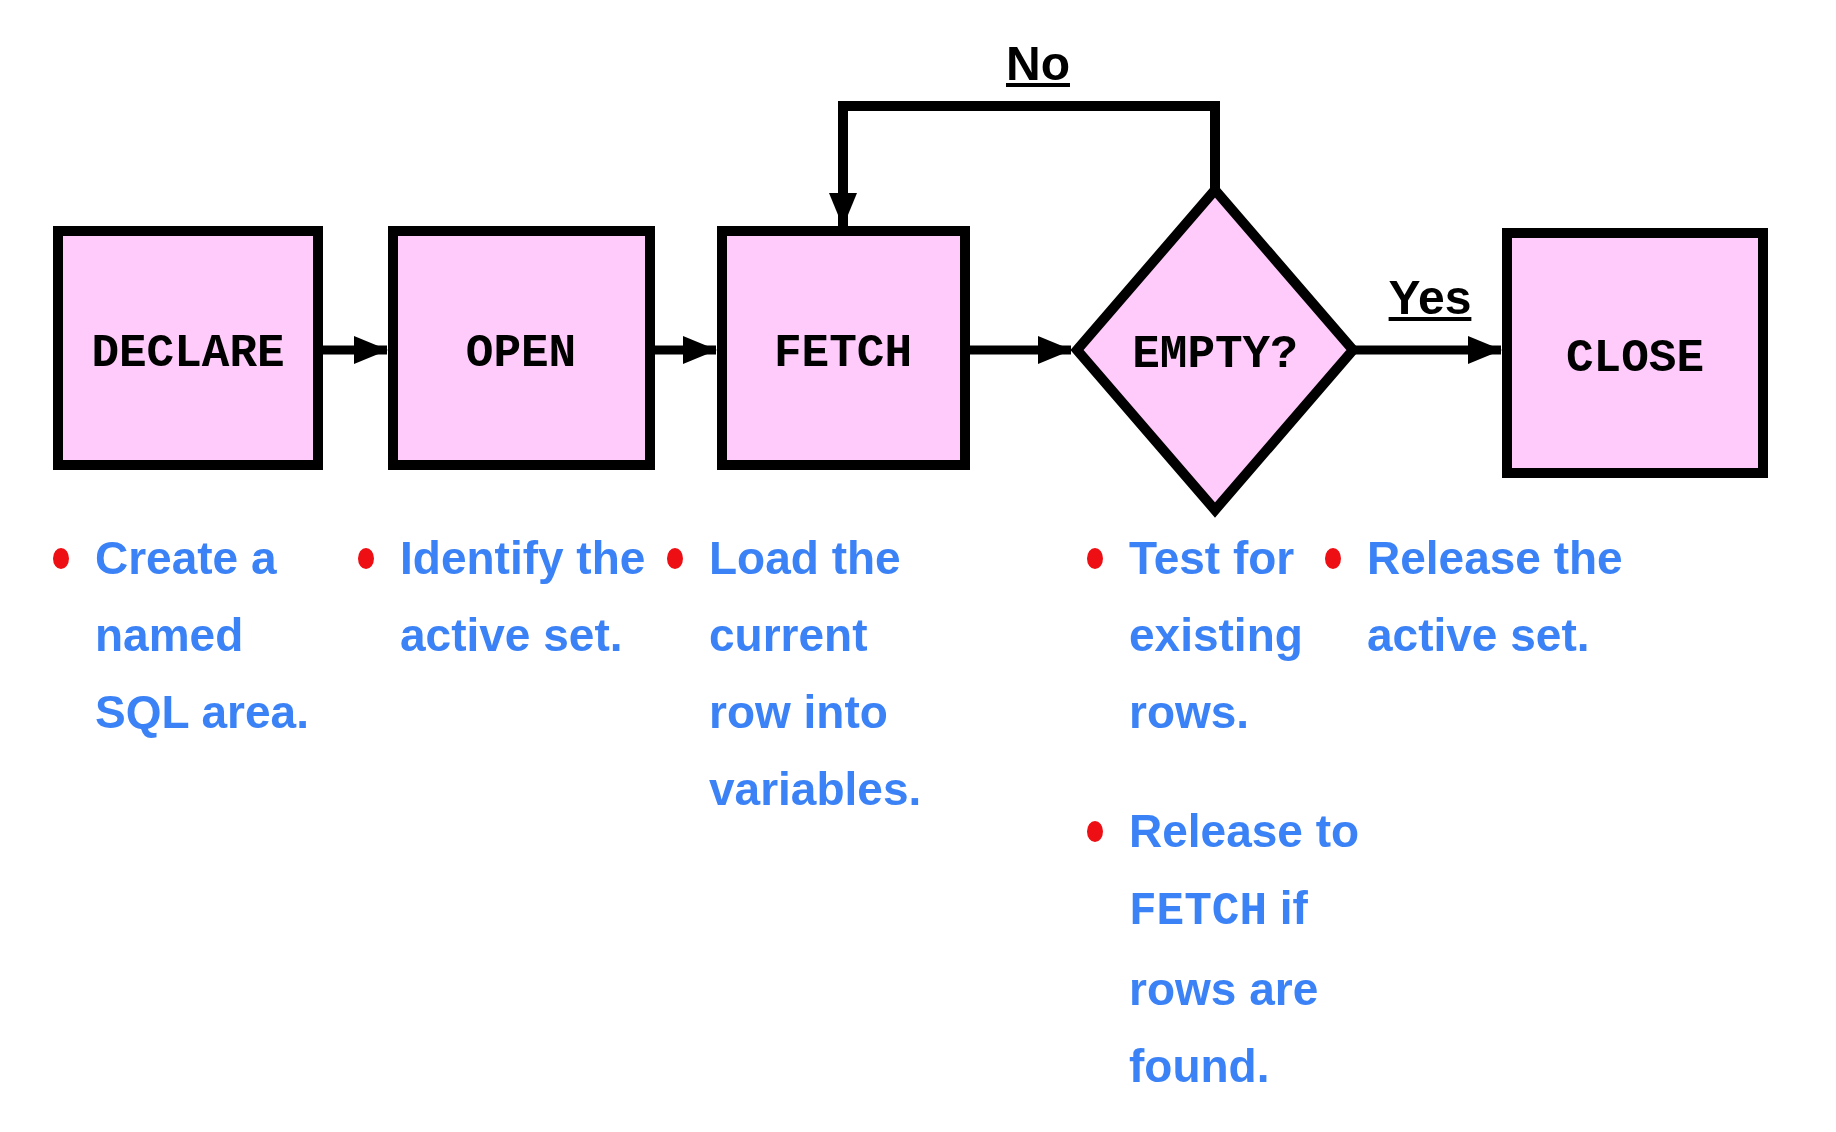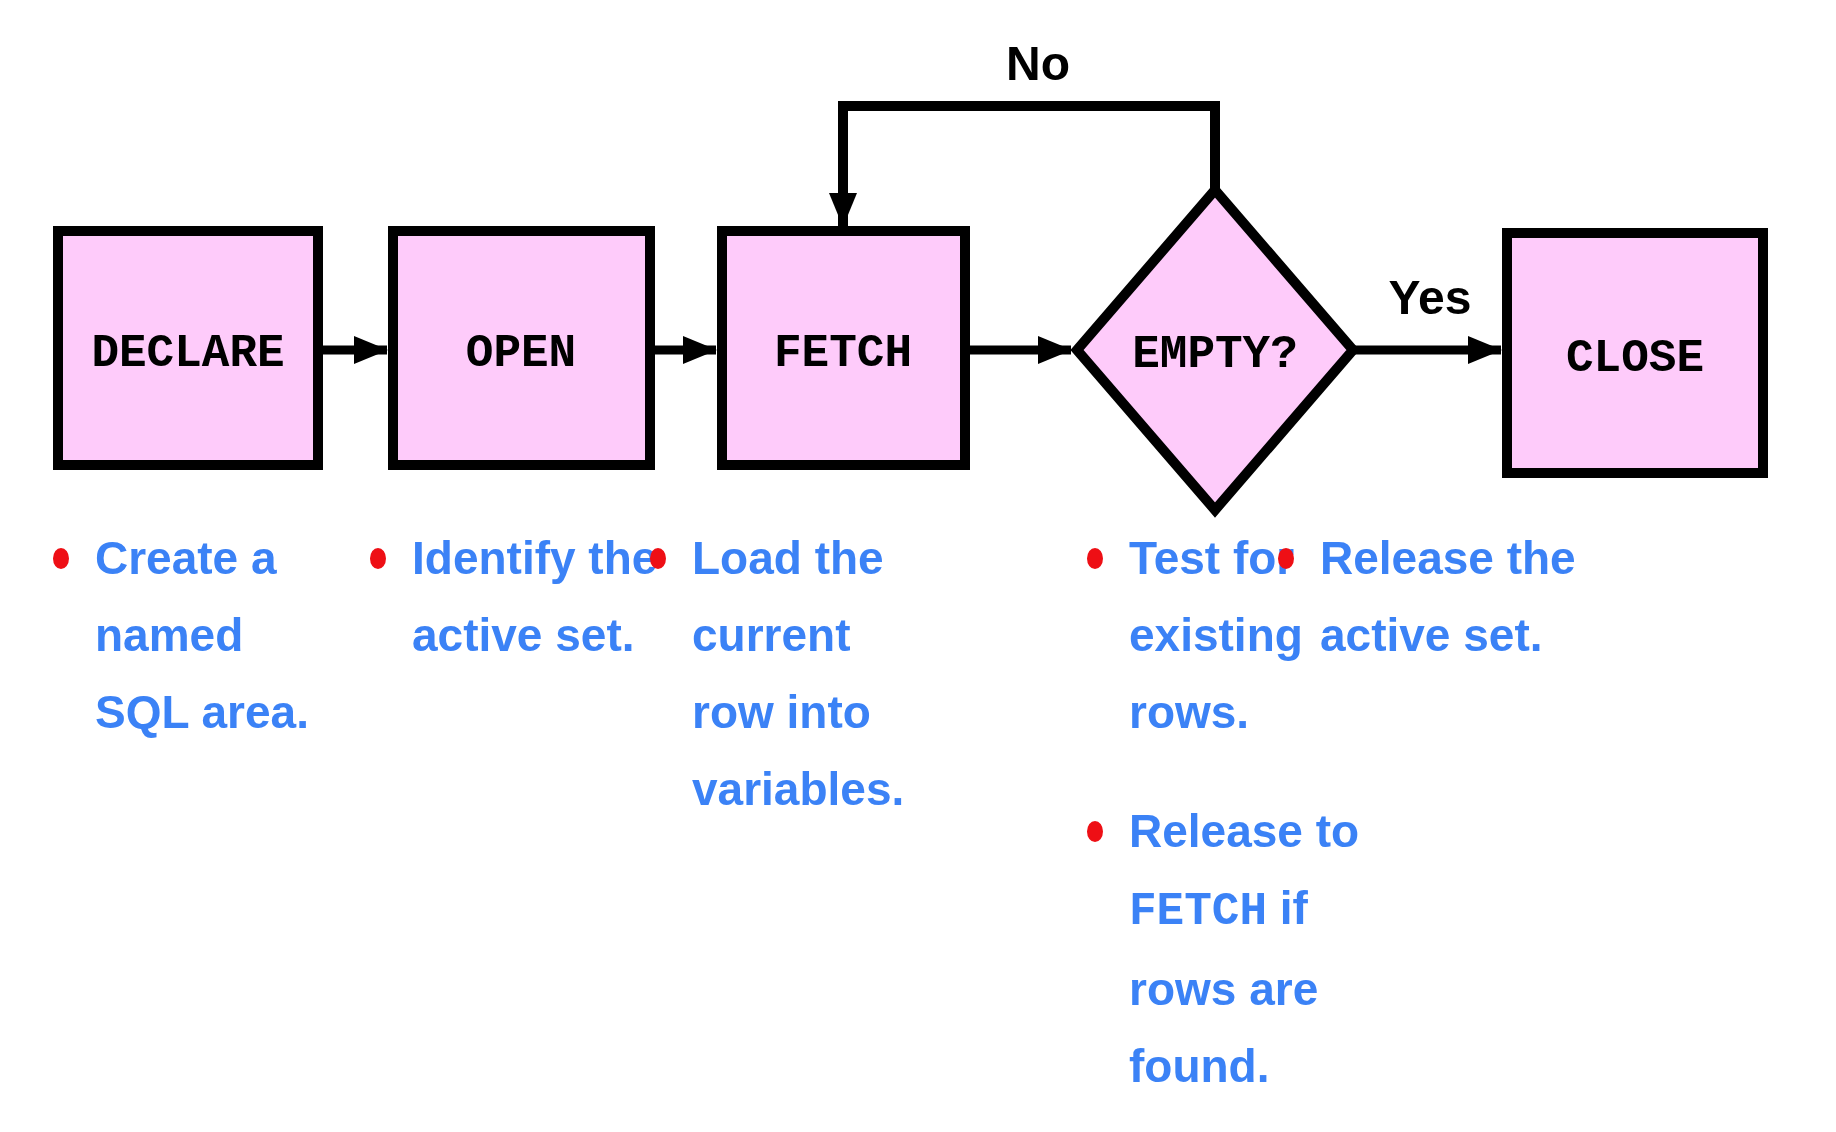--- a/index.html
+++ b/index.html
@@ -26,32 +26,33 @@
     font-size: 46px;
     fill: #000000;
   }
   .edge-label {
     position: absolute;
     font-weight: bold;
     font-size: 48px;
     line-height: 56px;
     color: #000000;
     text-align: center;
+    text-decoration: underline;
   }
   .edge-label-no  { left: 978px;  top: 36px;  width: 120px; }
   .edge-label-yes { left: 1367px; top: 270px; width: 126px; }
   .notes-col {
     position: absolute;
     top: 520px;
   }
   .notes-col-declare { left: 51px;   width: 300px; }
-  .notes-col-open    { left: 368px;  width: 330px; }
-  .notes-col-fetch   { left: 648px;  width: 330px; }
+  .notes-col-open    { left: 356px;  width: 330px; }
+  .notes-col-fetch   { left: 665px;  width: 330px; }
   .notes-col-empty   { left: 1085px; width: 320px; }
-  .notes-col-close   { left: 1276px; width: 380px; }
+  .notes-col-close   { left: 1323px; width: 380px; }
   .bullet-item {
     position: relative;
     padding-left: 44px;
     font-weight: bold;
     font-size: 46px;
     line-height: 77px;
     color: #3b82f6;
   }
   .bullet-item + .bullet-item {
     margin-top: 42px;

